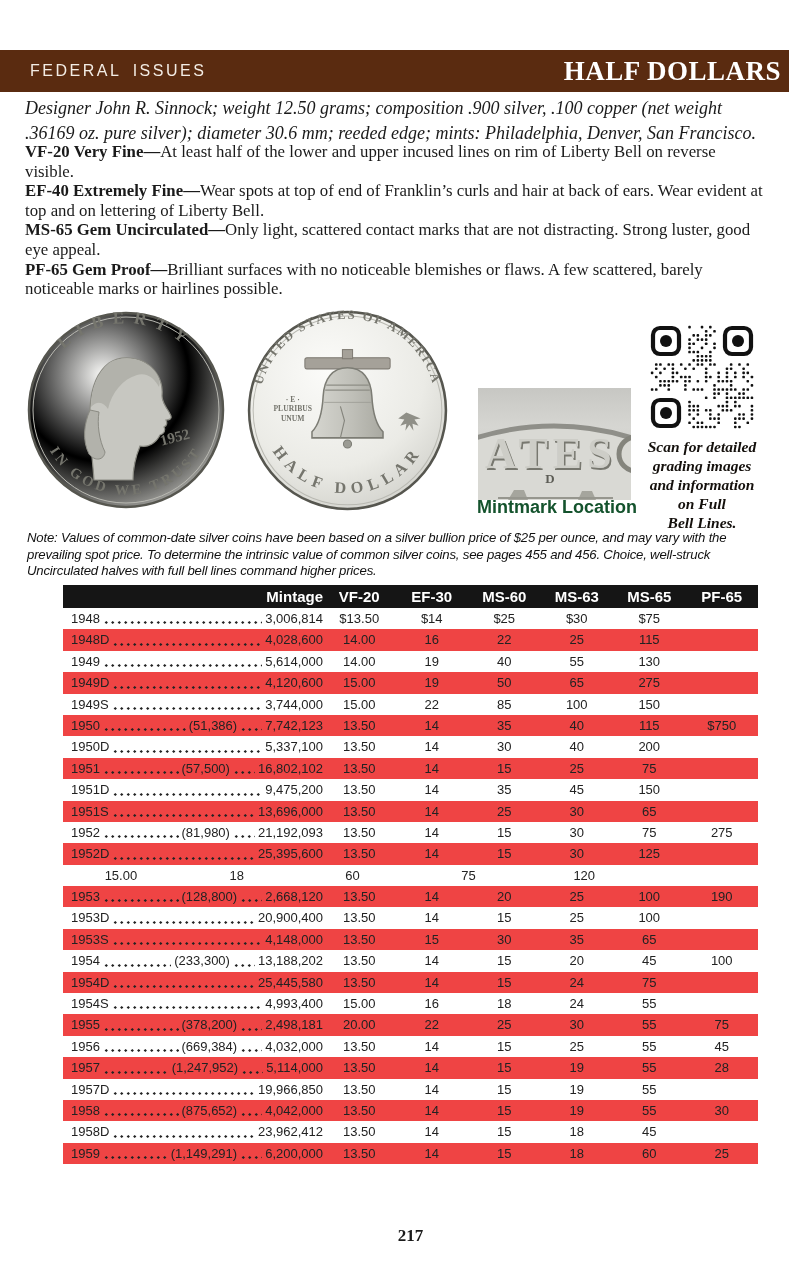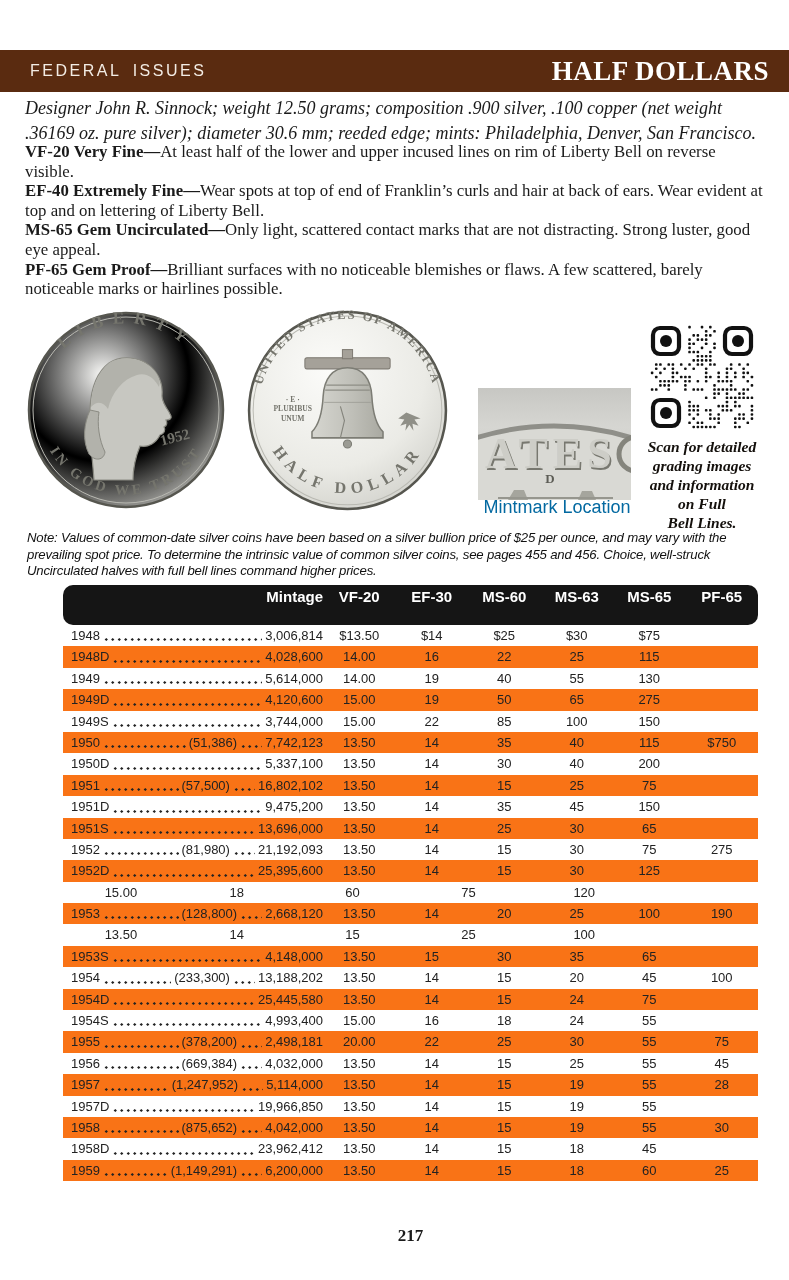--- a/index.html
+++ b/index.html
@@ -1,50 +1,50 @@
 <!DOCTYPE html>
 <html><head>
 <meta charset="utf-8">
 <style>
   html,body{margin:0;padding:0;background:#fff;}
   .page{position:relative;width:789px;height:1280px;background:#ffffff;overflow:hidden;
         font-family:"Liberation Serif", serif;color:#1a1a1a;}
   
   .topbar{position:absolute;left:0;top:50px;width:789px;height:42px;background:#5a2b10;
           display:flex;align-items:center;justify-content:space-between;box-sizing:border-box;
-          padding:0 20px 0 30px;}
+          padding:0 8px 0 30px;}
   .running-left{color:#f3ece4;font-family:"Liberation Sans",sans-serif;font-size:16px;
                 letter-spacing:2.5px;word-spacing:5px;}
   .running-right{color:#ffffff;font-family:"Liberation Serif",serif;font-weight:bold;
                  font-size:27px;letter-spacing:0.5px;}
   
   .intro{position:absolute;left:25px;top:96px;width:740px;margin:0;font-style:italic;
          font-size:18px;line-height:24.5px;}
   
   .grades{position:absolute;left:25px;top:142px;width:740px;font-size:16.8px;line-height:19.6px;}
   .grades p{margin:0;}
   .grades b{font-weight:bold;}
   
   .fig{position:absolute;}
   .caption-mm{position:absolute;left:462px;top:497px;width:190px;text-align:center;
-              font-family:"Liberation Sans",sans-serif;font-weight:normal;font-size:18px;color:#0369a1;}
+              font-family:"Liberation Sans",sans-serif;font-weight:bold;font-size:18px;color:#14532d;}
   .caption-qr{position:absolute;left:634px;top:437px;width:136px;text-align:center;
               font-family:"Liberation Serif",serif;font-weight:bold;font-style:italic;
               font-size:15.5px;line-height:19px;color:#14100c;}
   
   .note{position:absolute;left:27px;top:530px;width:738px;margin:0;
         font-family:"Liberation Sans",sans-serif;font-style:italic;font-size:13.2px;
         line-height:16.6px;letter-spacing:-0.2px;color:#111;}
   
   .ptable{position:absolute;left:63px;top:585px;width:695px;font-family:"Liberation Sans",sans-serif;}
-  .thead{display:flex;background:#151515;color:#ffffff;height:40px;line-height:24px;font-weight:bold;border-radius:10px;}
+  .thead{display:flex;background:#151515;color:#ffffff;height:23px;line-height:24px;font-weight:bold;}
   .hname{width:260px;box-sizing:border-box;text-align:right;font-size:15px;}
   .hcol{flex:1;text-align:center;font-size:15px;}
   .trow{display:flex;height:21.4px;line-height:21.4px;font-size:13px;color:#222;}
-  .trow.alt{background:#f97316;}
+  .trow.alt{background:#ef4444;}
   .cname{display:flex;width:260px;box-sizing:border-box;padding-left:8px;}
   .date{white-space:nowrap;}
   .lead{flex:1 1 0;height:3px;align-self:flex-end;margin:0 3px 5px 3px;
         background:radial-gradient(circle,#222 1.1px,transparent 1.4px) left center/6.5px 3px repeat-x;}
   .lead.l2{flex:0 0 22px;}
   .proof{white-space:nowrap;}
   .mint{white-space:nowrap;}
   .pcell{flex:1;text-align:center;}
   
   .pagenum{position:absolute;left:63px;top:1226px;width:695px;text-align:center;
@@ -559,20 +559,25 @@
             <span class="mint">2,668,120</span>
           </div>
           <div class="pcell">13.50</div>
           <div class="pcell">14</div>
           <div class="pcell">20</div>
           <div class="pcell">25</div>
           <div class="pcell">100</div>
           <div class="pcell">190</div>
         </div>
         <div class="trow">
+          <div class="cname">
+            <span class="date">1953D</span>
+            <span class="lead"></span>
+            <span class="mint">20,900,400</span>
+          </div>
           <div class="pcell">13.50</div>
           <div class="pcell">14</div>
           <div class="pcell">15</div>
           <div class="pcell">25</div>
           <div class="pcell">100</div>
           <div class="pcell"></div>
         </div>
         <div class="trow alt">
           <div class="cname">
             <span class="date">1953S</span>

